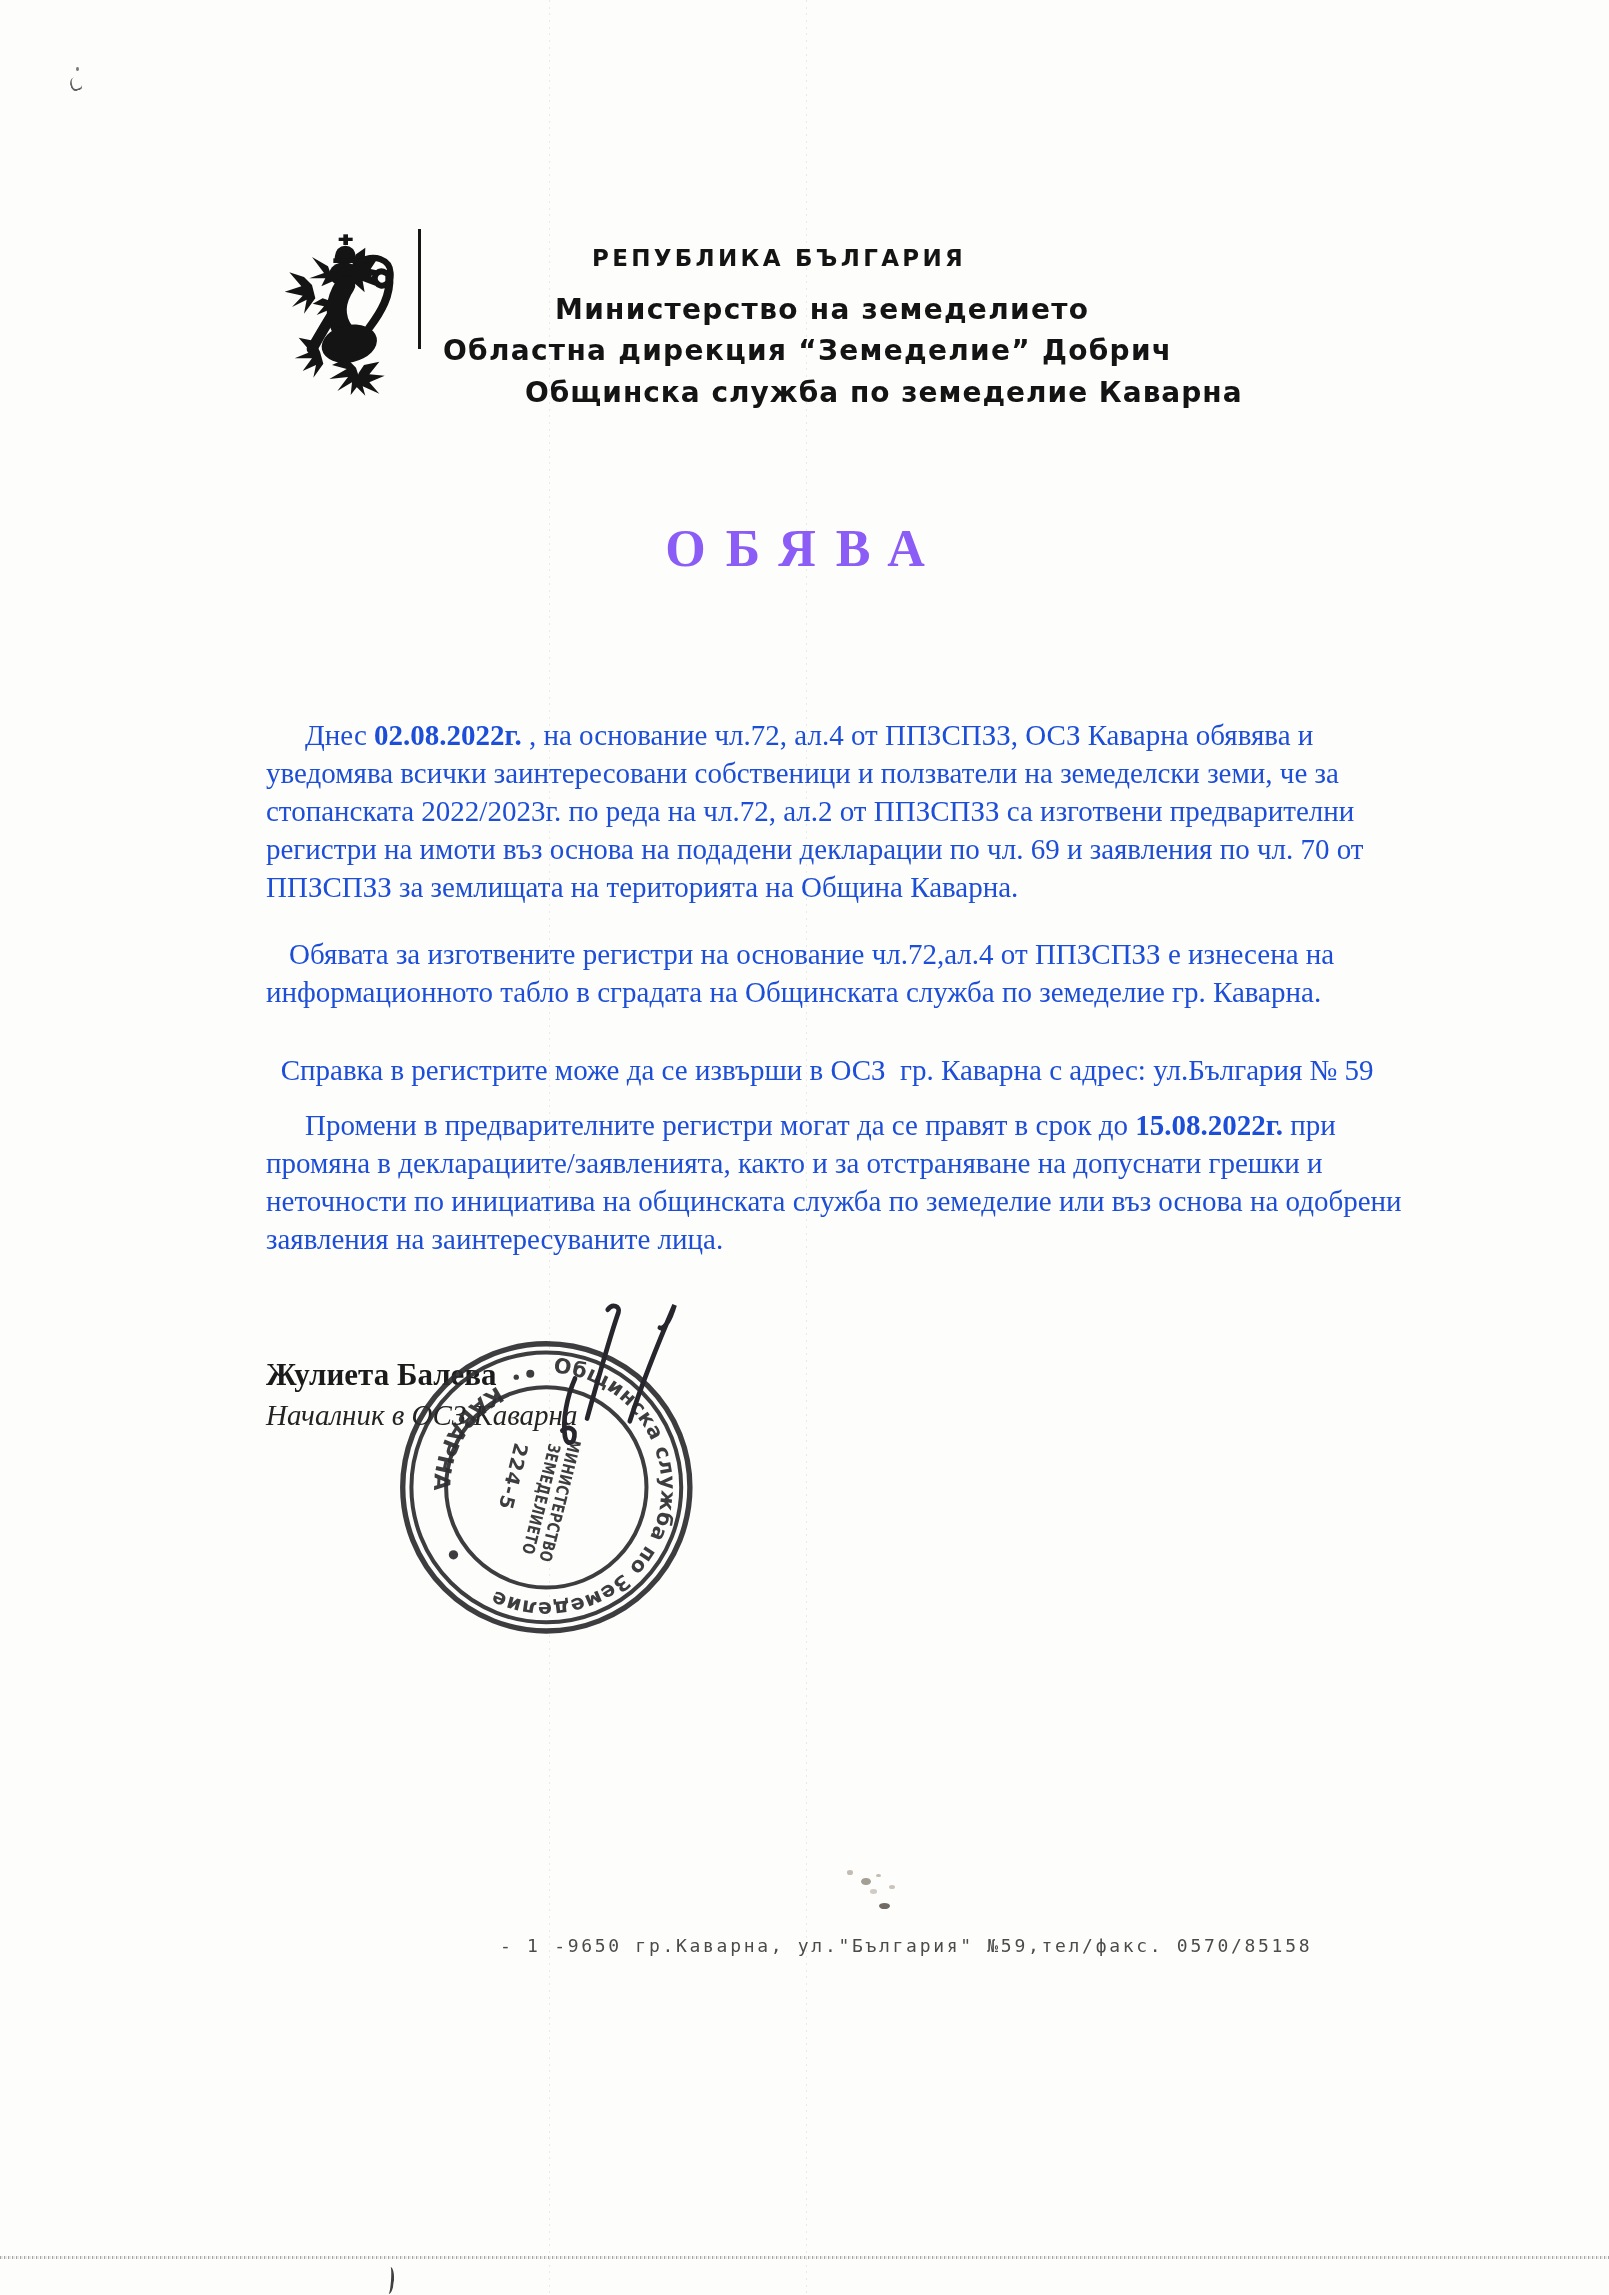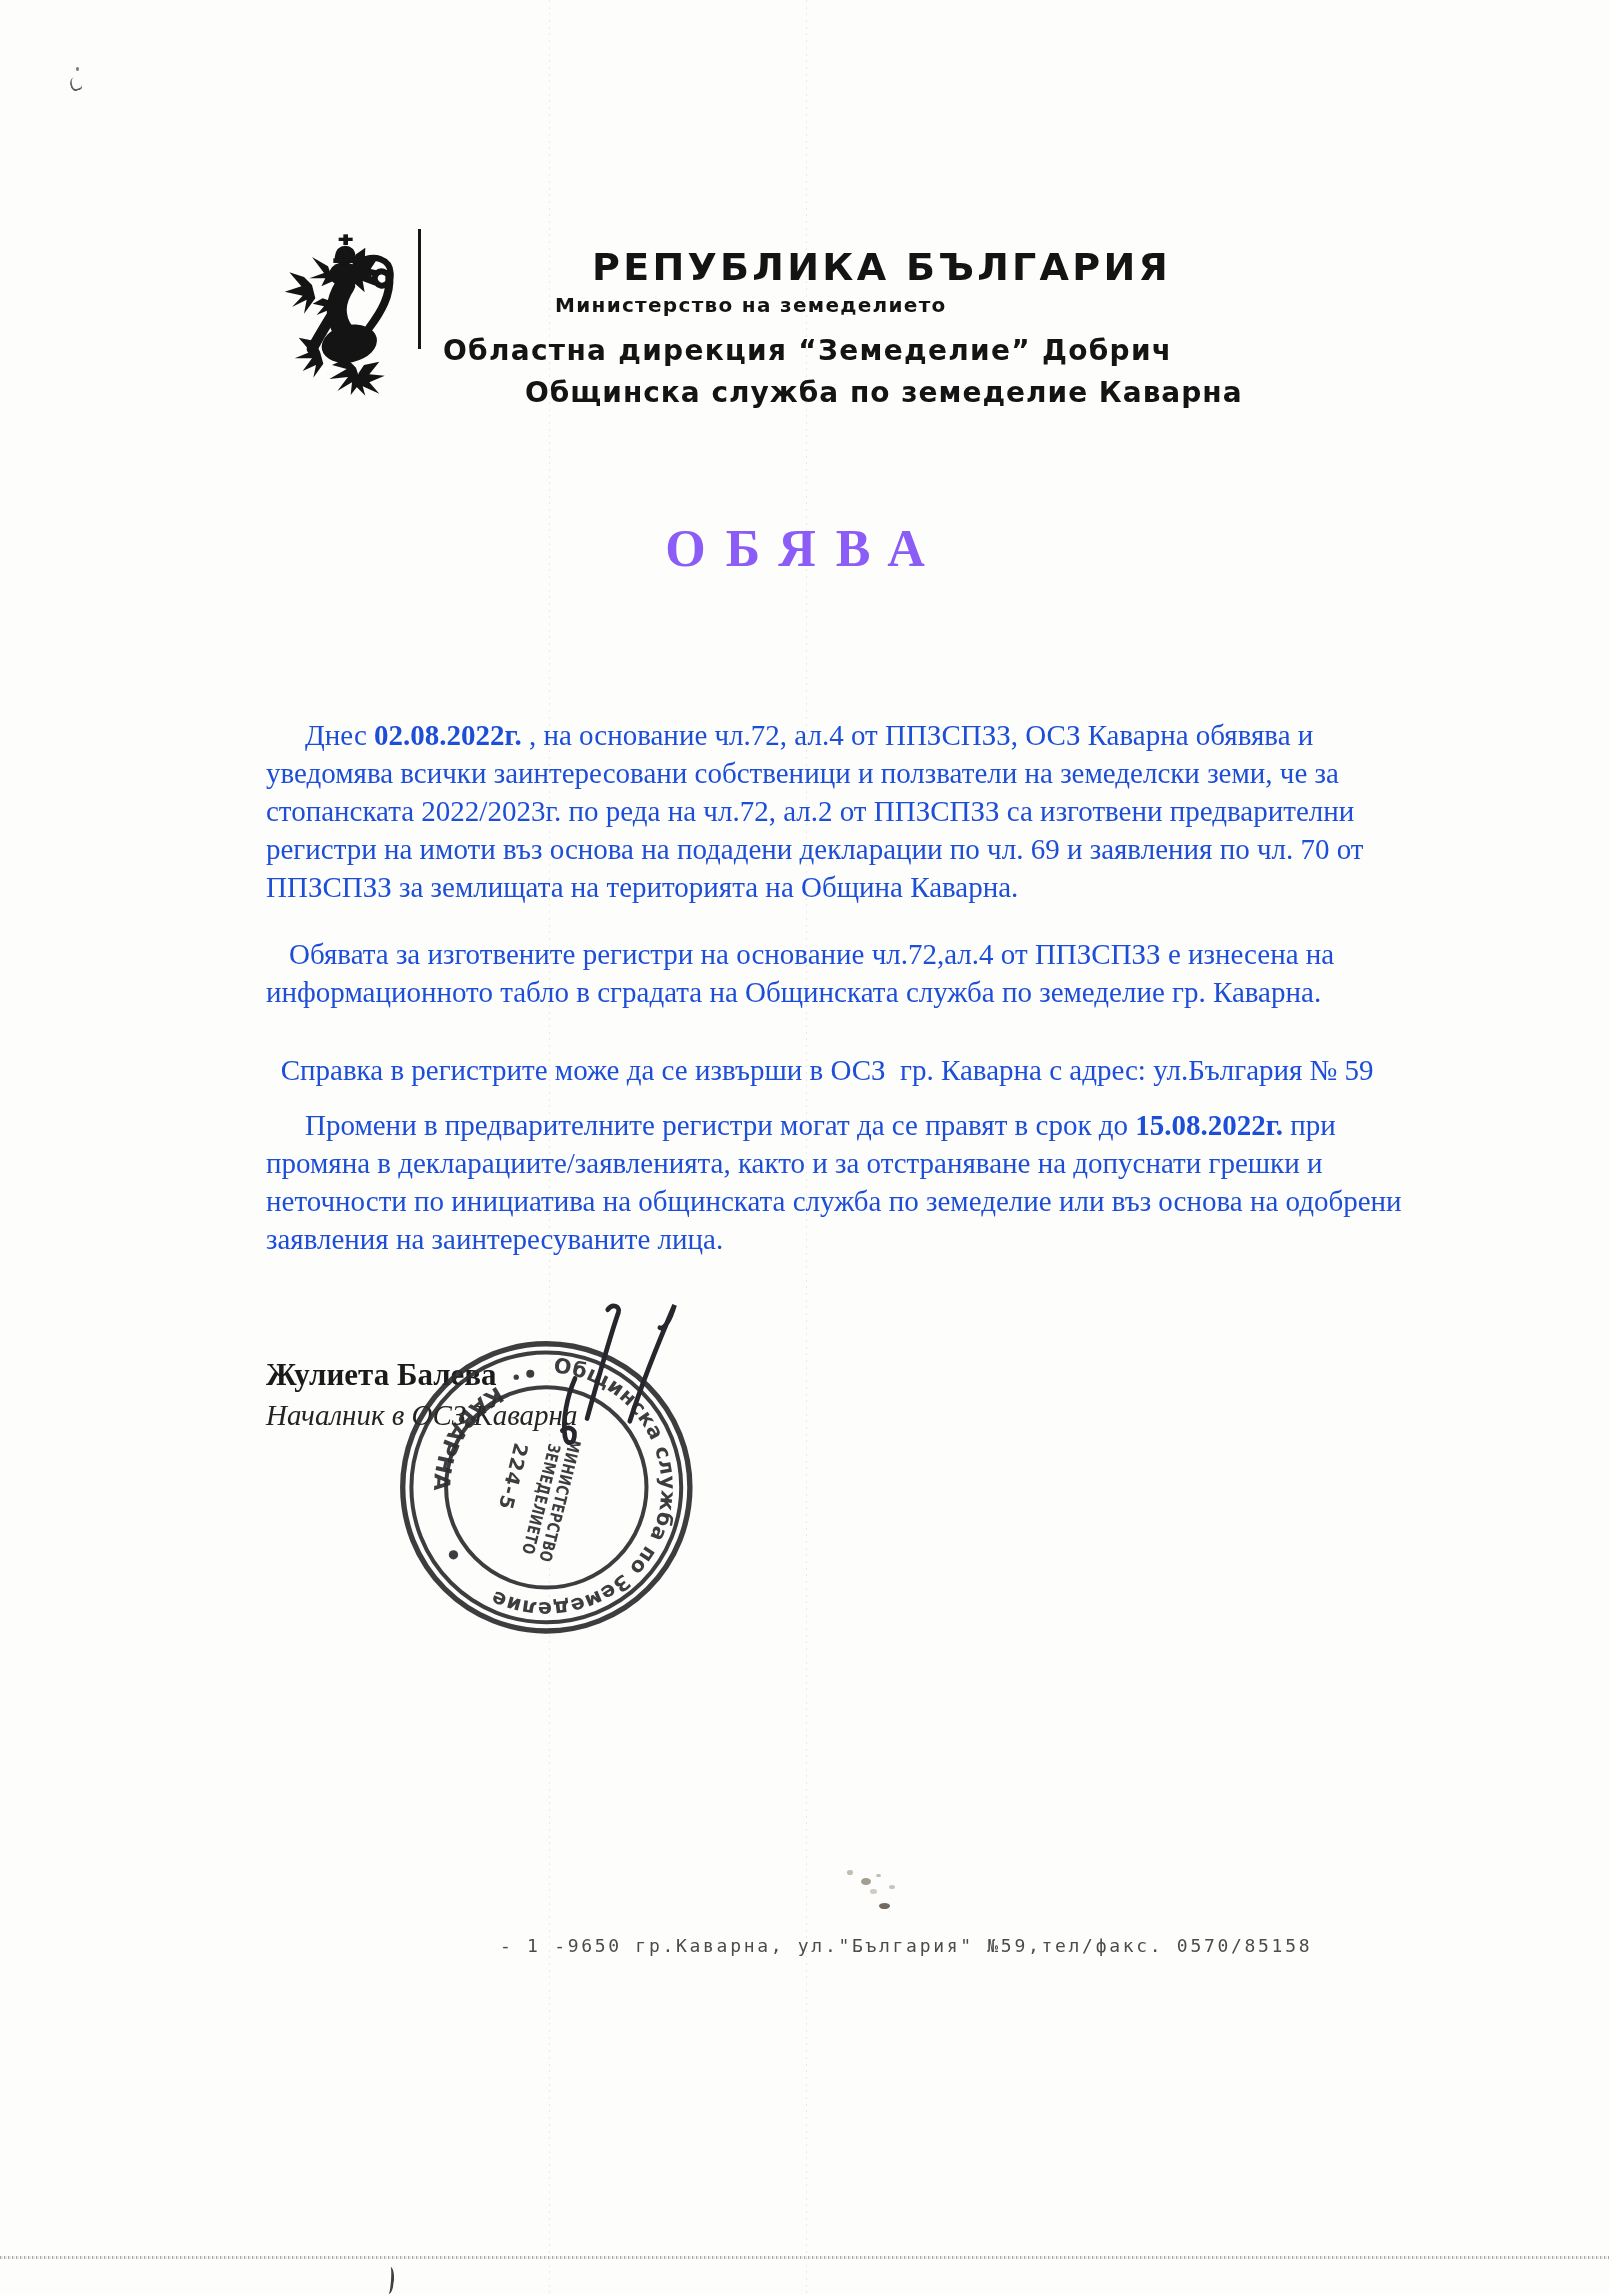--- a/index.html
+++ b/index.html
@@ -3,22 +3,22 @@
 <meta charset="utf-8">
 <style>
   html,body{margin:0;padding:0;background:#e8e8e8;}
   #page{position:relative;width:1610px;height:2295px;background:#fdfdfb;overflow:hidden;
         font-family:"Liberation Serif",serif;color:#1c1c1c;}
   
   .fold{position:absolute;top:0;width:1.3px;height:2295px;
         background-image:repeating-linear-gradient(180deg,rgba(90,90,86,0.12) 0 2px,transparent 2px 6.7px);}
   
   .hline{position:absolute;font-family:"DejaVu Sans",sans-serif;font-weight:bold;color:#141414;white-space:nowrap;}
-  #hl1{left:592px;top:245px;font-size:38px;letter-spacing:3.3px;}
-  #hl2{left:555px;top:293px;font-size:20px;letter-spacing:1.3px;}
+  #hl1{left:592px;top:245px;font-size:23px;letter-spacing:3.3px;}
+  #hl2{left:555px;top:293px;font-size:28px;letter-spacing:1.3px;}
   #hl3{left:443px;top:334px;font-size:28px;letter-spacing:1.3px;}
   #hl4{left:525px;top:376px;font-size:28px;letter-spacing:1px;}
   #emblem{position:absolute;left:284px;top:234px;width:120px;height:162px;}
   #sep{position:absolute;left:418px;top:229px;width:2.7px;height:120px;background:#161616;}
   
   #title{position:absolute;top:519px;left:805px;transform:translateX(-50%);
          font-family:"Liberation Serif",serif;font-weight:bold;font-size:52px;
          letter-spacing:20px;color:#8b5cf6;white-space:nowrap;}
   
   .para{position:absolute;left:266px;width:1176px;font-size:29px;line-height:38px;color:#1d4ed8;}

